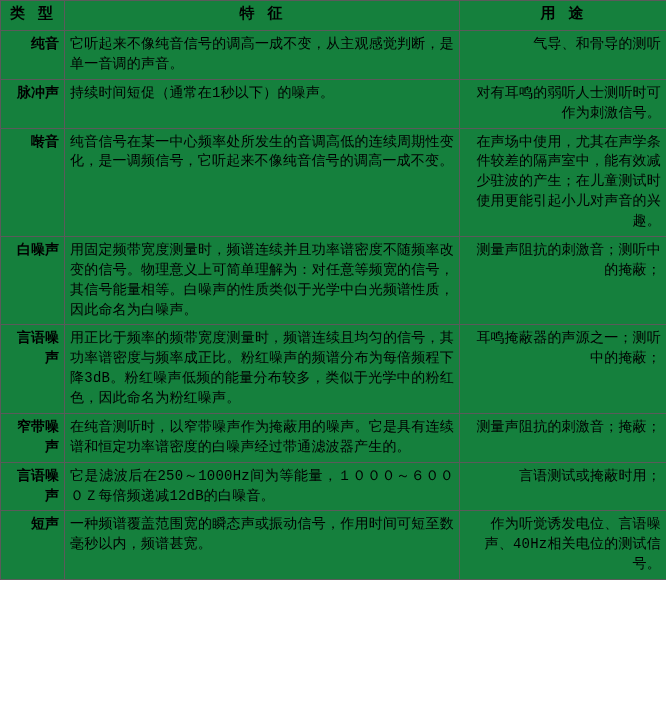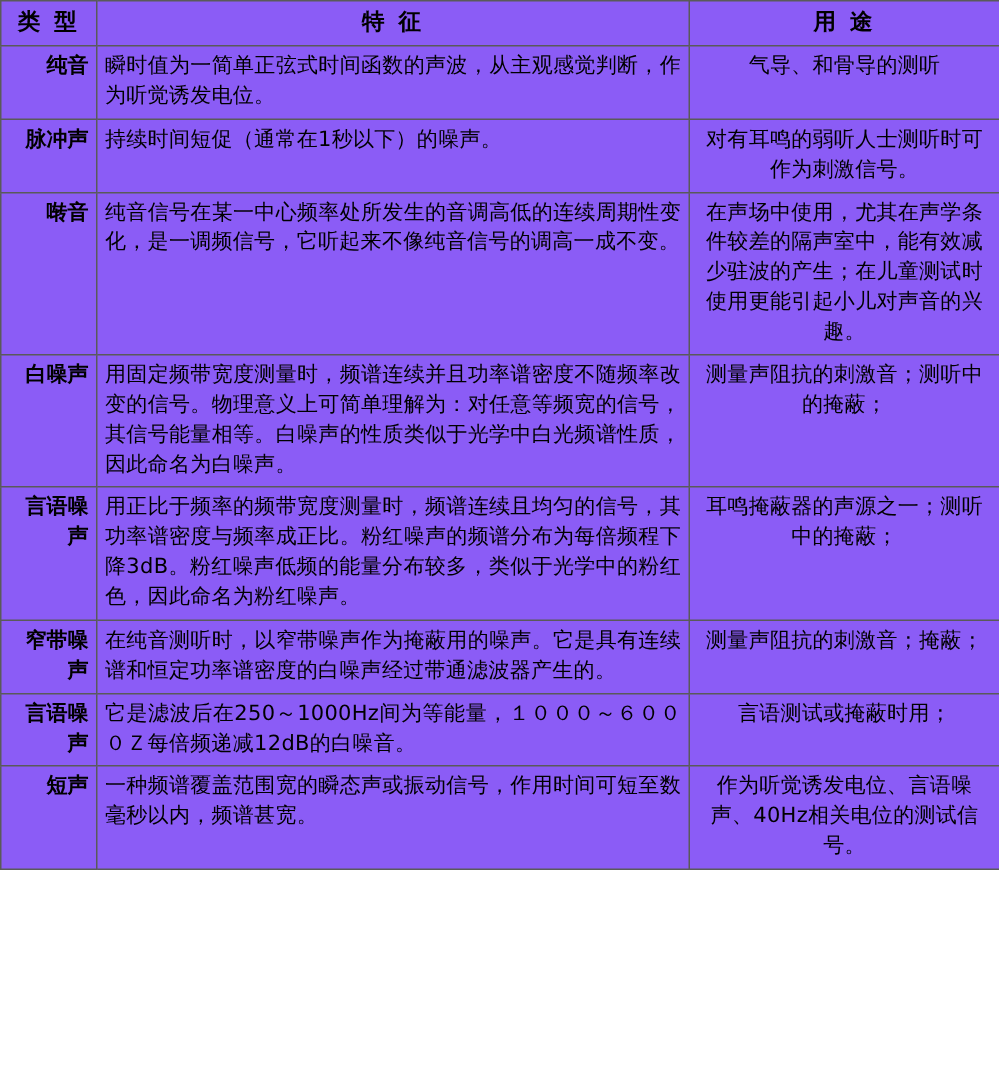--- a/index.html
+++ b/index.html
@@ -10,21 +10,22 @@
   body {
     font-family: "DejaVu Sans", "Liberation Sans", sans-serif;
     width: 666px;
     height: 723px;
     overflow: hidden;
   }
   table.audio-table {
     border-collapse: collapse;
     width: 666px;
     table-layout: fixed;
-    background: #8b5cf6;
+    background: #15803d;
+    font-family: Liberation Mono, monospace;
   }
   table.audio-table col.col-type { width: 64px; }
   table.audio-table col.col-feature { width: 395px; }
   table.audio-table col.col-use { width: 207px; }
 
   table.audio-table th,
   table.audio-table td {
     border: 1px solid #5a5a5a;
     vertical-align: top;
     padding: 4px 5px;
@@ -49,21 +50,21 @@
     padding-left: 4px;
     padding-right: 2px;
   }
   td.cell-feature {
     text-align: justify;
     text-justify: inter-ideograph;
     vertical-align: middle;
     letter-spacing: 0.2px;
   }
   td.cell-use {
-    text-align: center;
+    text-align: right;
     vertical-align: middle;
     letter-spacing: 0.2px;
   }
   
   tr.row-0 td.cell-feature,
   tr.row-0 td.cell-use { vertical-align: top; }
   tr.row-1 td.cell-feature,
   tr.row-1 td.cell-use { vertical-align: top; }
   tr.row-3 td.cell-feature { vertical-align: top; }
   tr.row-4 td.cell-feature { vertical-align: top; margin-left: 16px; }
@@ -94,21 +95,21 @@
   <thead>
     <tr>
       <th>类 型</th>
       <th>特 征</th>
       <th>用 途</th>
     </tr>
   </thead>
   <tbody>
     <tr class="row-0">
       <td class="cell-type">纯音</td>
-      <td class="cell-feature">瞬时值为一简单正弦式时间函数的声波，从主观感觉判断，作为听觉诱发电位。</td>
+      <td class="cell-feature">它听起来不像纯音信号的调高一成不变，从主观感觉判断，是单一音调的声音。</td>
       <td class="cell-use cell-use-gray">气导、和骨导的测听</td>
     </tr>
     <tr class="row-1">
       <td class="cell-type">脉冲声</td>
       <td class="cell-feature">持续时间短促（通常在1秒以下）的噪声。</td>
       <td class="cell-use cell-use-gray">对有耳鸣的弱听人士测听时可作为刺激信号。</td>
     </tr>
     <tr class="row-2">
       <td class="cell-type">啭音</td>
       <td class="cell-feature muted">纯音信号在某一中心频率处所发生的音调高低的连续周期性变化，是一调频信号，它听起来不像纯音信号的调高一成不变。</td>

